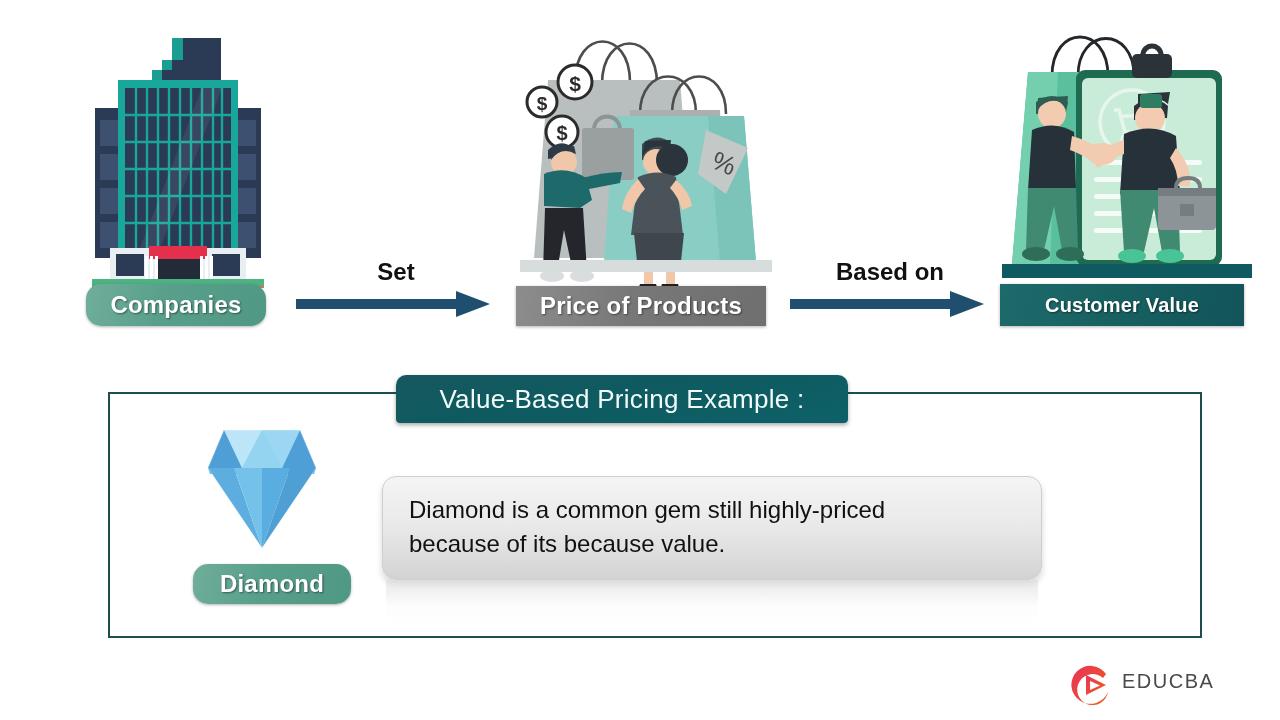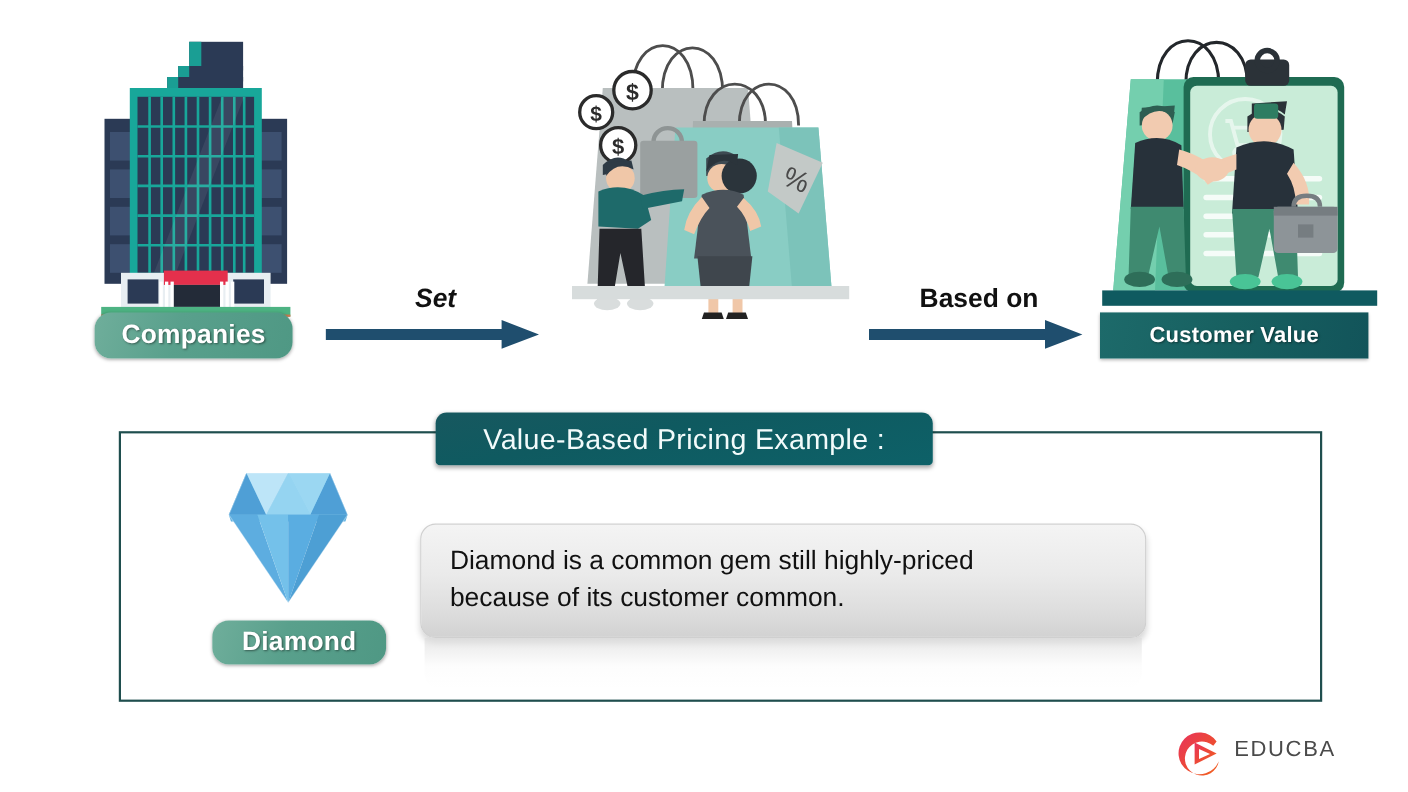--- a/index.html
+++ b/index.html
@@ -308,27 +308,30 @@
       <ellipse cx="110" cy="132" rx="15" ry="11" fill="#f2cbb0"></ellipse>
 
       <rect x="10" y="242" width="250" height="14" fill="#0f5a60"></rect>
     </svg>
   </div>
 
   <div class="pill pill-teal" style="left:86px; top:284px; width:180px; height:42px; font-size:24px;">
     <span>Companies</span>
   </div>
 
+  <div class="pill pill-gray" style="left:516px; top:286px; width:250px; height:40px; font-size:24px;">
+    <span>Price of Products</span>
+  </div>
 
   <div class="pill pill-darkteal" style="left:1000px; top:284px; width:244px; height:42px; font-size:20px;">
     <span>Customer Value</span>
   </div>
 
   <div class="arrow-wrap" style="left:296px; top:258px; width:200px; height:62px;">
-    <div class="arrow-label" style="top:0px; font-size:24px;font-style:italic;">Set</div>
+    <div class="arrow-label" style="top:0px; font-size:24px;">Set</div>
     <svg width="200" height="34" style="position:absolute; left:0; top:30px;">
       <polygon points="0,11 160,11 160,3 194,16 160,29 160,21 0,21" fill="#1f4e6e"></polygon>
     </svg>
   </div>
 
   <div class="arrow-wrap" style="left:790px; top:258px; width:200px; height:62px;">
     <div class="arrow-label" style="top:0px; font-size:24px;">Based on</div>
     <svg width="200" height="34" style="position:absolute; left:0; top:30px;">
       <polygon points="0,11 160,11 160,3 194,16 160,29 160,21 0,21" fill="#1f4e6e"></polygon>
     </svg>
@@ -362,21 +365,21 @@
       <polygon points="42,6 118,6 134,44 80,124 26,44" fill="none" stroke="#ffffff" stroke-width="1" opacity="0.35"></polygon>
     </svg>
   </div>
 
   <div class="pill pill-teal" style="left:193px; top:564px; width:158px; height:40px; font-size:24px;">
     <span>Diamond</span>
   </div>
 
   <div id="desc-box" style="left:382px; top:476px; width:660px; height:104px;">
     <div>Diamond is a common gem still highly-priced</div>
-    <div>because of its customer common.</div>
+    <div>because of its because value.</div>
   </div>
   <div id="desc-reflection" style="left:386px; top:580px; width:652px; height:46px;"></div>
 
   <div class="abs" style="left:1066px; top:660px; width:50px; height:50px;">
     <svg width="50" height="50" viewBox="0 0 50 50">
       <defs>
         <linearGradient id="educbaGrad" x1="0%" y1="0%" x2="100%" y2="100%">
           <stop offset="0%" stop-color="#e8325c"></stop>
           <stop offset="55%" stop-color="#ed4b34"></stop>
           <stop offset="100%" stop-color="#f26322"></stop>

